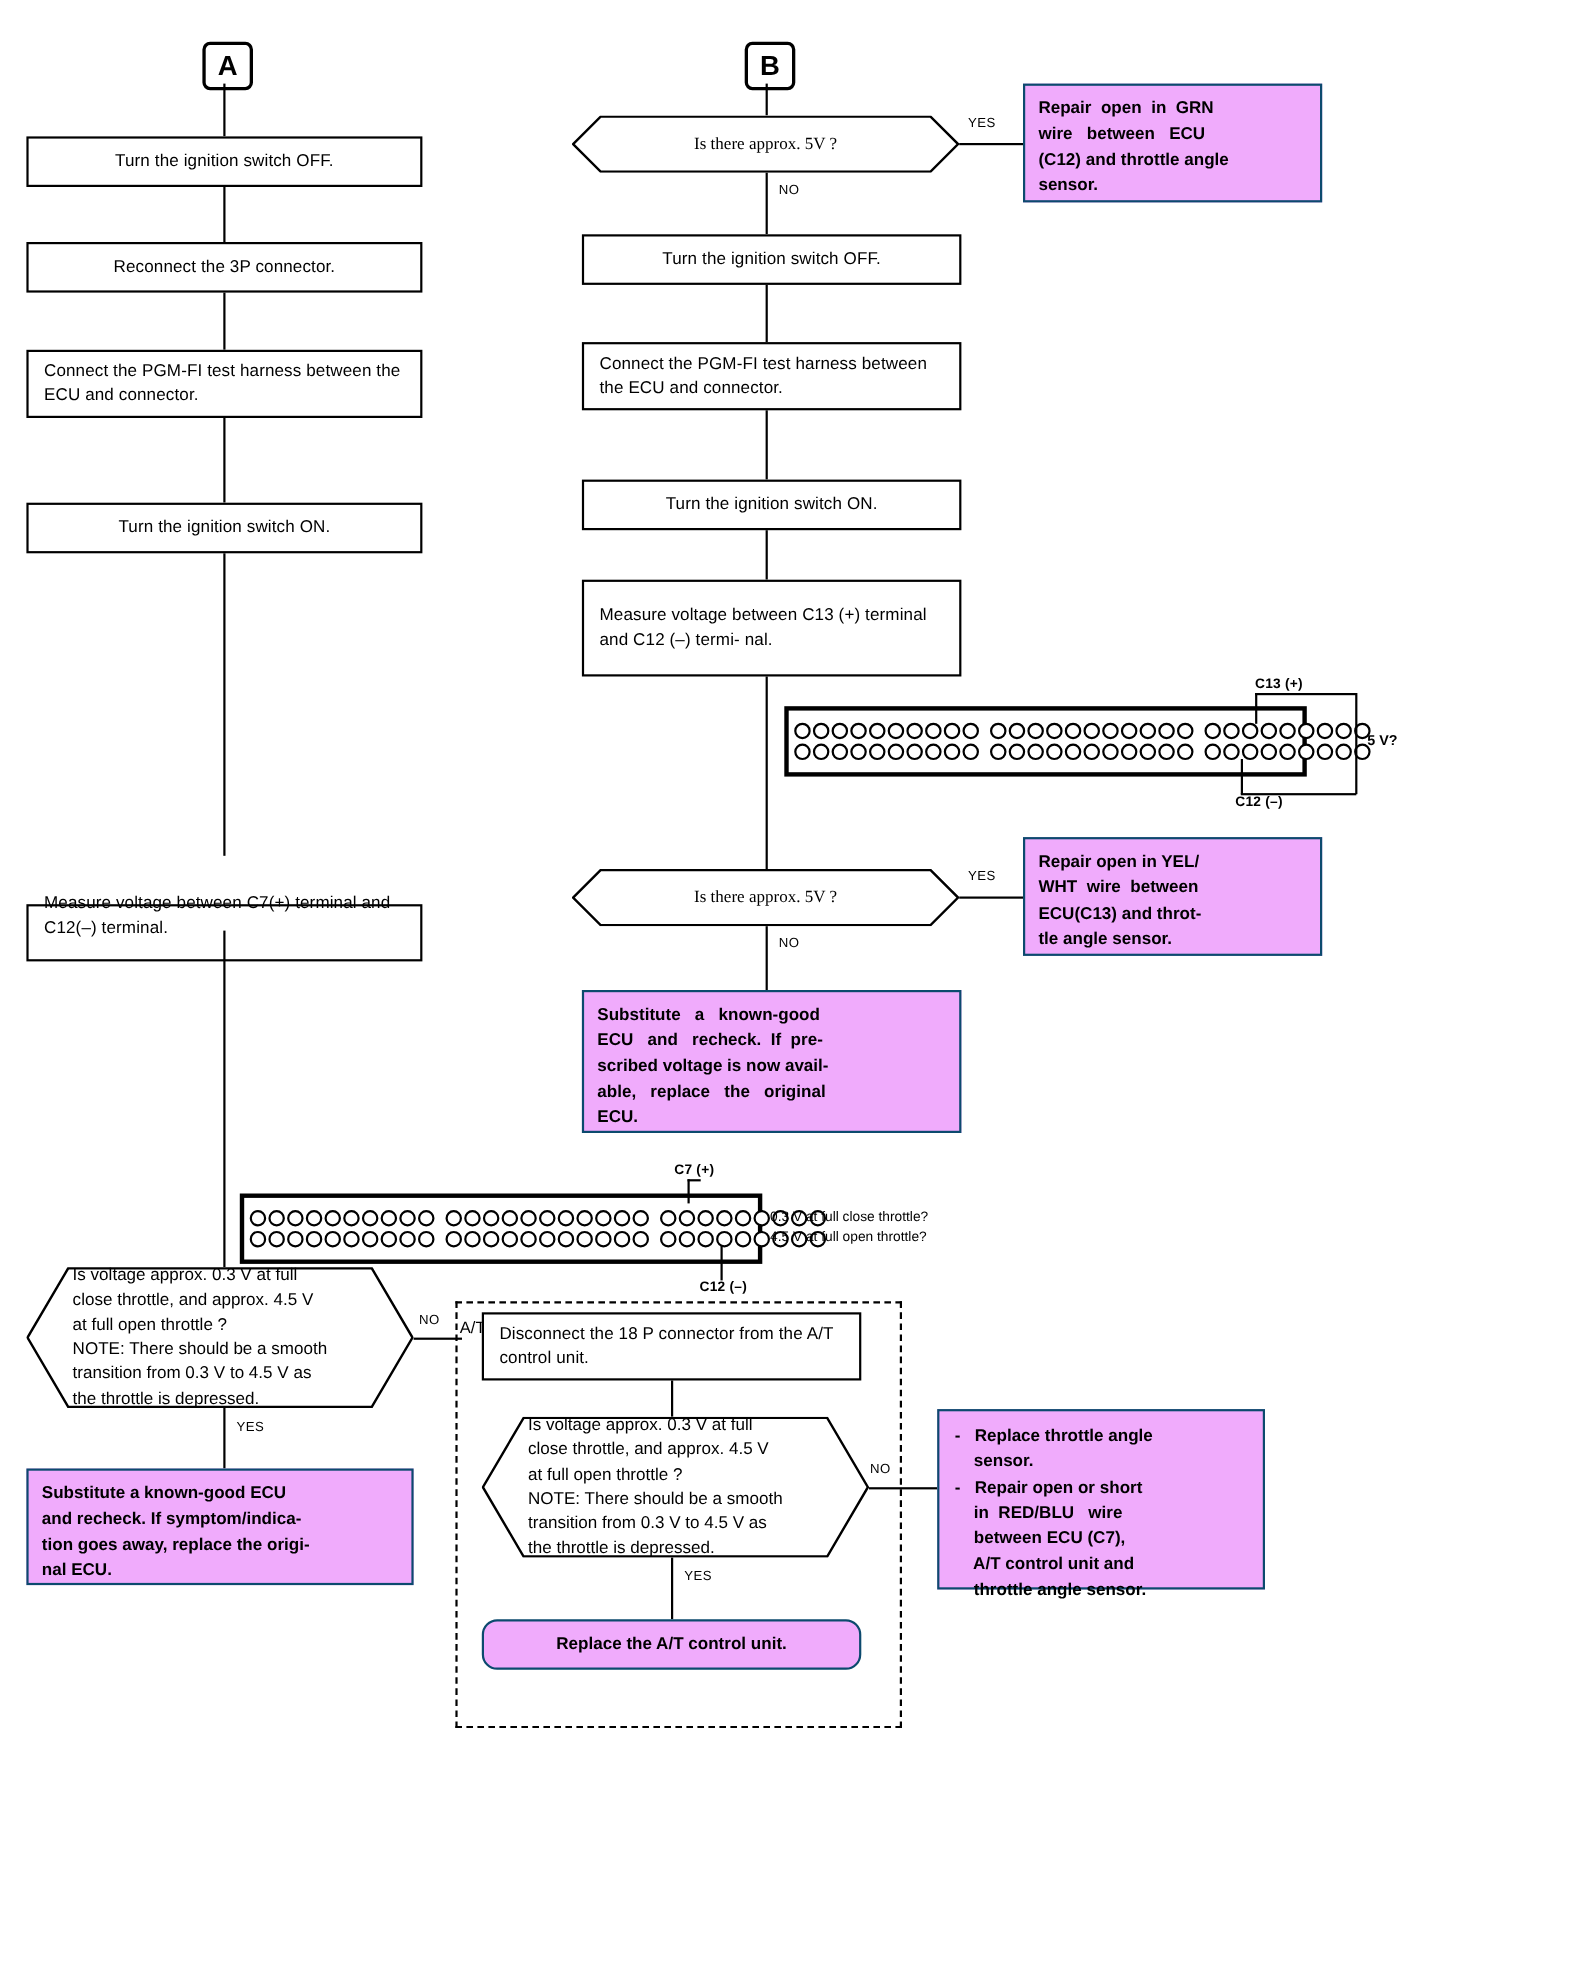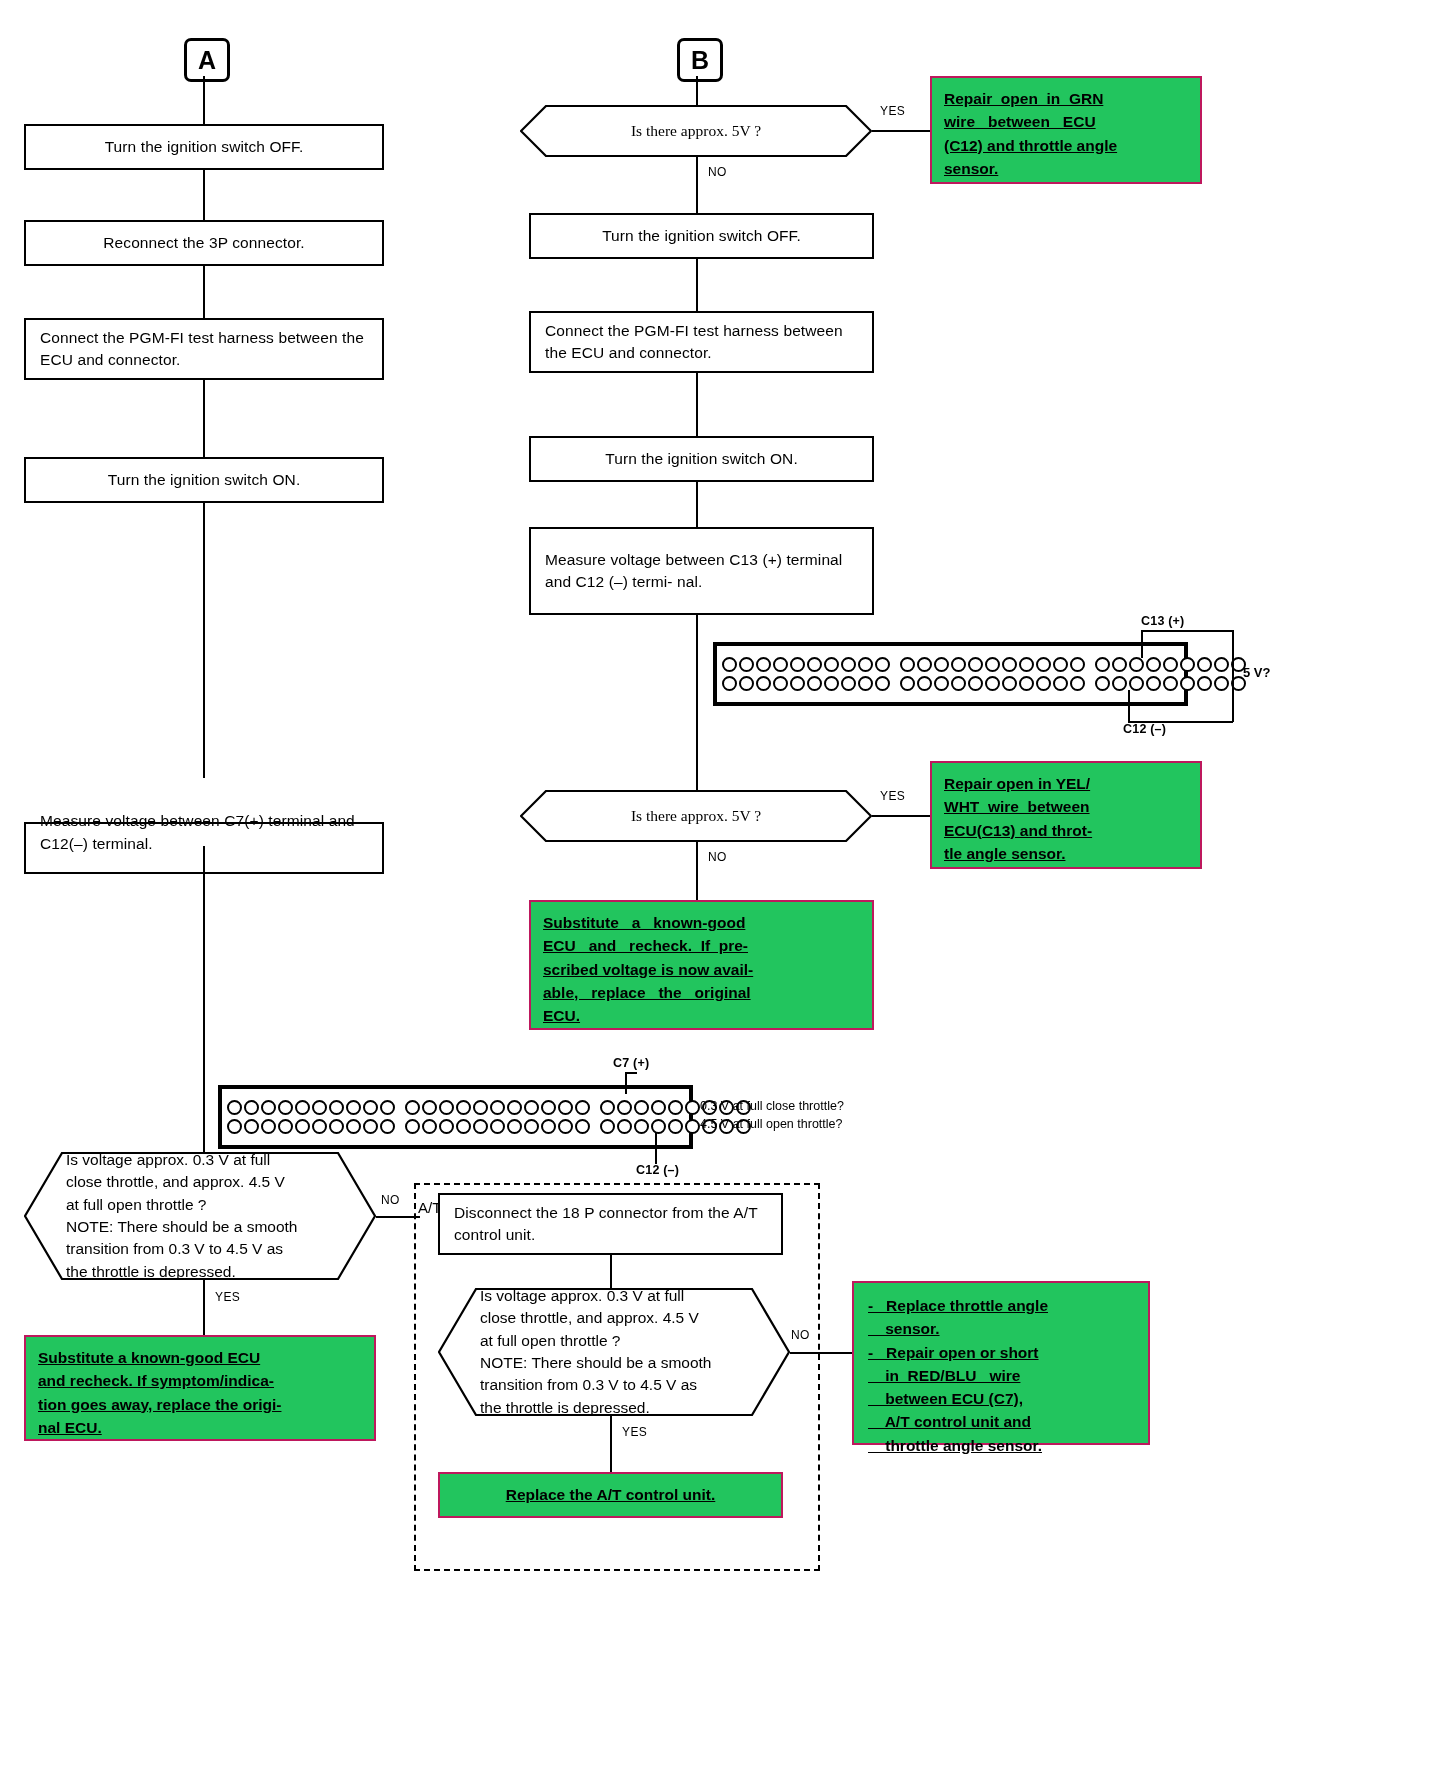--- a/index.html
+++ b/index.html
@@ -20,22 +20,22 @@
   
   .box{
     position:absolute;border:2px solid #000;background:#fff;
     box-sizing:border-box;display:flex;align-items:center;
     padding:17px 14px;font-size:15.5px;line-height:1.45;letter-spacing:.1px;
   }
   .box.center{justify-content:center;text-align:center;}
 
   
   .ansbox{
-    position:absolute;border:2px solid #be185d;background:#22c55e;box-sizing:border-box;
-    padding:9px 12px;font-size:15.5px;font-weight:bold;line-height:1.5;text-decoration:underline;
+    position:absolute;border:2px solid #0c4a6e;background:#f0abfc;box-sizing:border-box;
+    padding:9px 12px;font-size:15.5px;font-weight:bold;line-height:1.5;
   }
   .ansbox .ln{display:block;white-space:pre;}
 
   
   .hex{
     position:absolute;box-sizing:border-box;
     display:flex;align-items:center;
     background:#fff;
   }
   .hex .hexsvg{position:absolute;inset:0;width:100%;height:100%;}
@@ -452,17 +452,17 @@
     <span class="ln">    between ECU (C7),</span>
     <span class="ln">    A/T control unit and</span>
     <span class="ln">    throttle angle sensor.</span>
   </div>
 
   <div class="vthin" style="left:610px;top:1416px;height:56px;"></div>
   <div class="blabel" style="left:619px;top:1425px;">
     <span>YES</span>
   </div>
 
-  <div class="ansbox" style="left:438px;top:1472px;width:345px;height:46px;display:flex;align-items:center;justify-content:center;">
+  <div class="ansbox" style="left:438px;top:1472px;width:345px;height:46px;display:flex;align-items:center;justify-content:center;border-radius:14px;">
     <span>Replace the A/T control unit.</span>
   </div>
 
 </div>
 
 </body></html>

